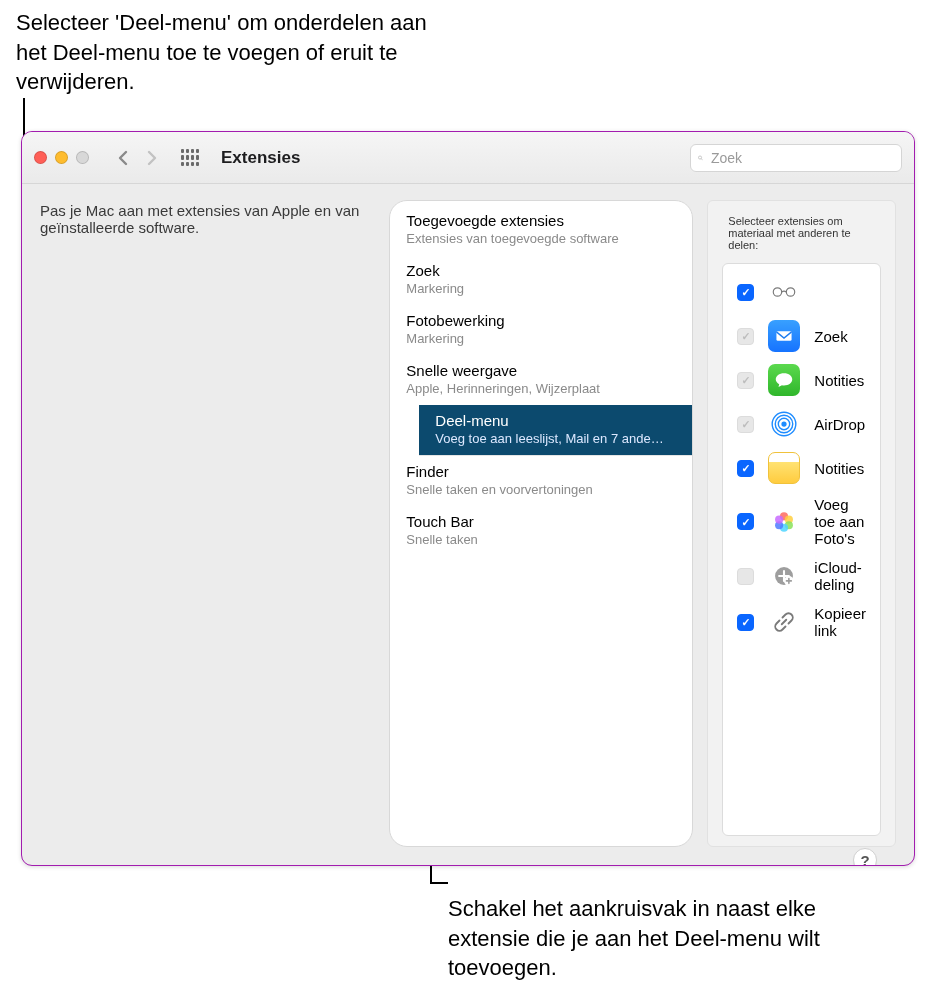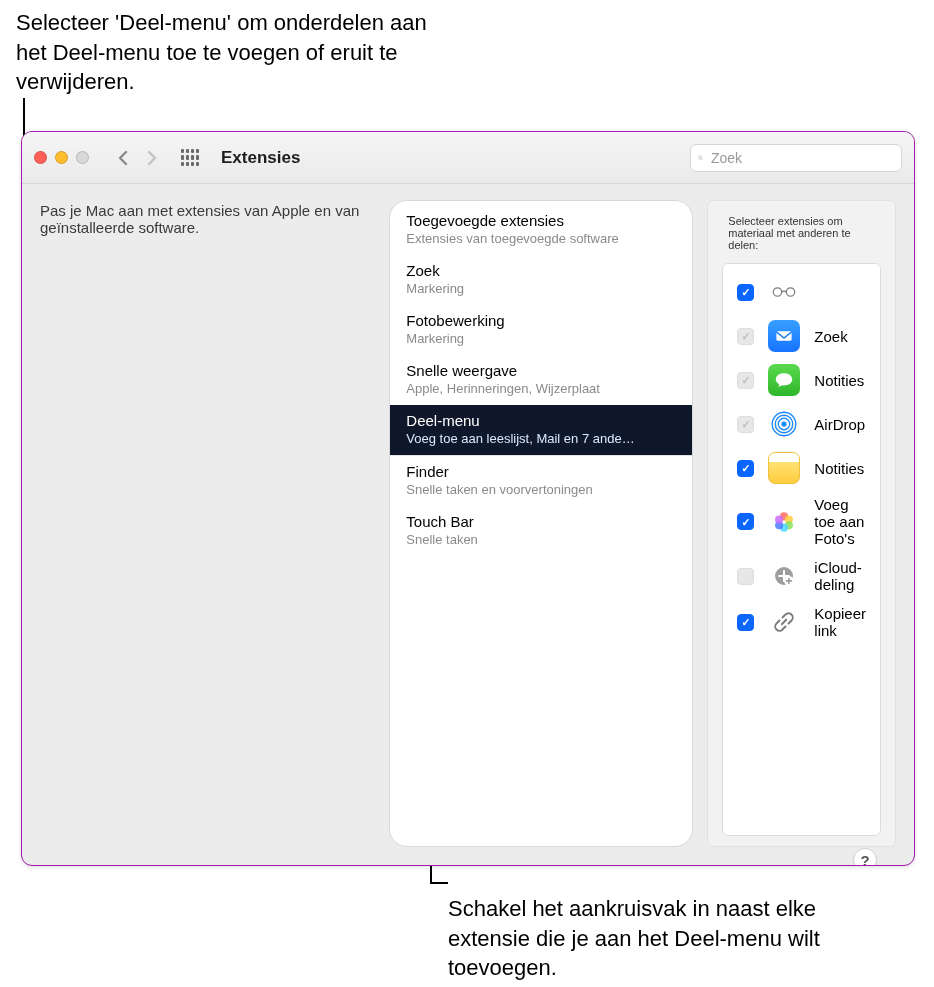--- a/index.html
+++ b/index.html
@@ -124,21 +124,21 @@
     padding: 4px 0;
   }
   .sb-item {
     padding: 7px 16px 8px;
     cursor:default;
     line-height:1.25;
   }
   .sb-item.with-border { border-bottom:1px solid #e5e5e5; }
   .sb-title { font-size:15px; color:#000; }
   .sb-sub   { font-size:13px; color:#8a8a8a; white-space:nowrap; overflow:hidden; text-overflow:ellipsis; }
-  .sb-item.selected { background:#0f172a; }
+  .sb-item.selected { background:#0c4a6e;margin-left:29px; }
   .sb-item.selected .sb-title { color:#fff; }
   .sb-item.selected .sb-sub   { color:#dce8ff; }
 
   .detail {
     flex:1;
     background:#f2f2f2;
     border:1px solid #e1e1e1;
     border-radius:6px;
     padding: 14px 14px 10px;
     display:flex; flex-direction:column;

